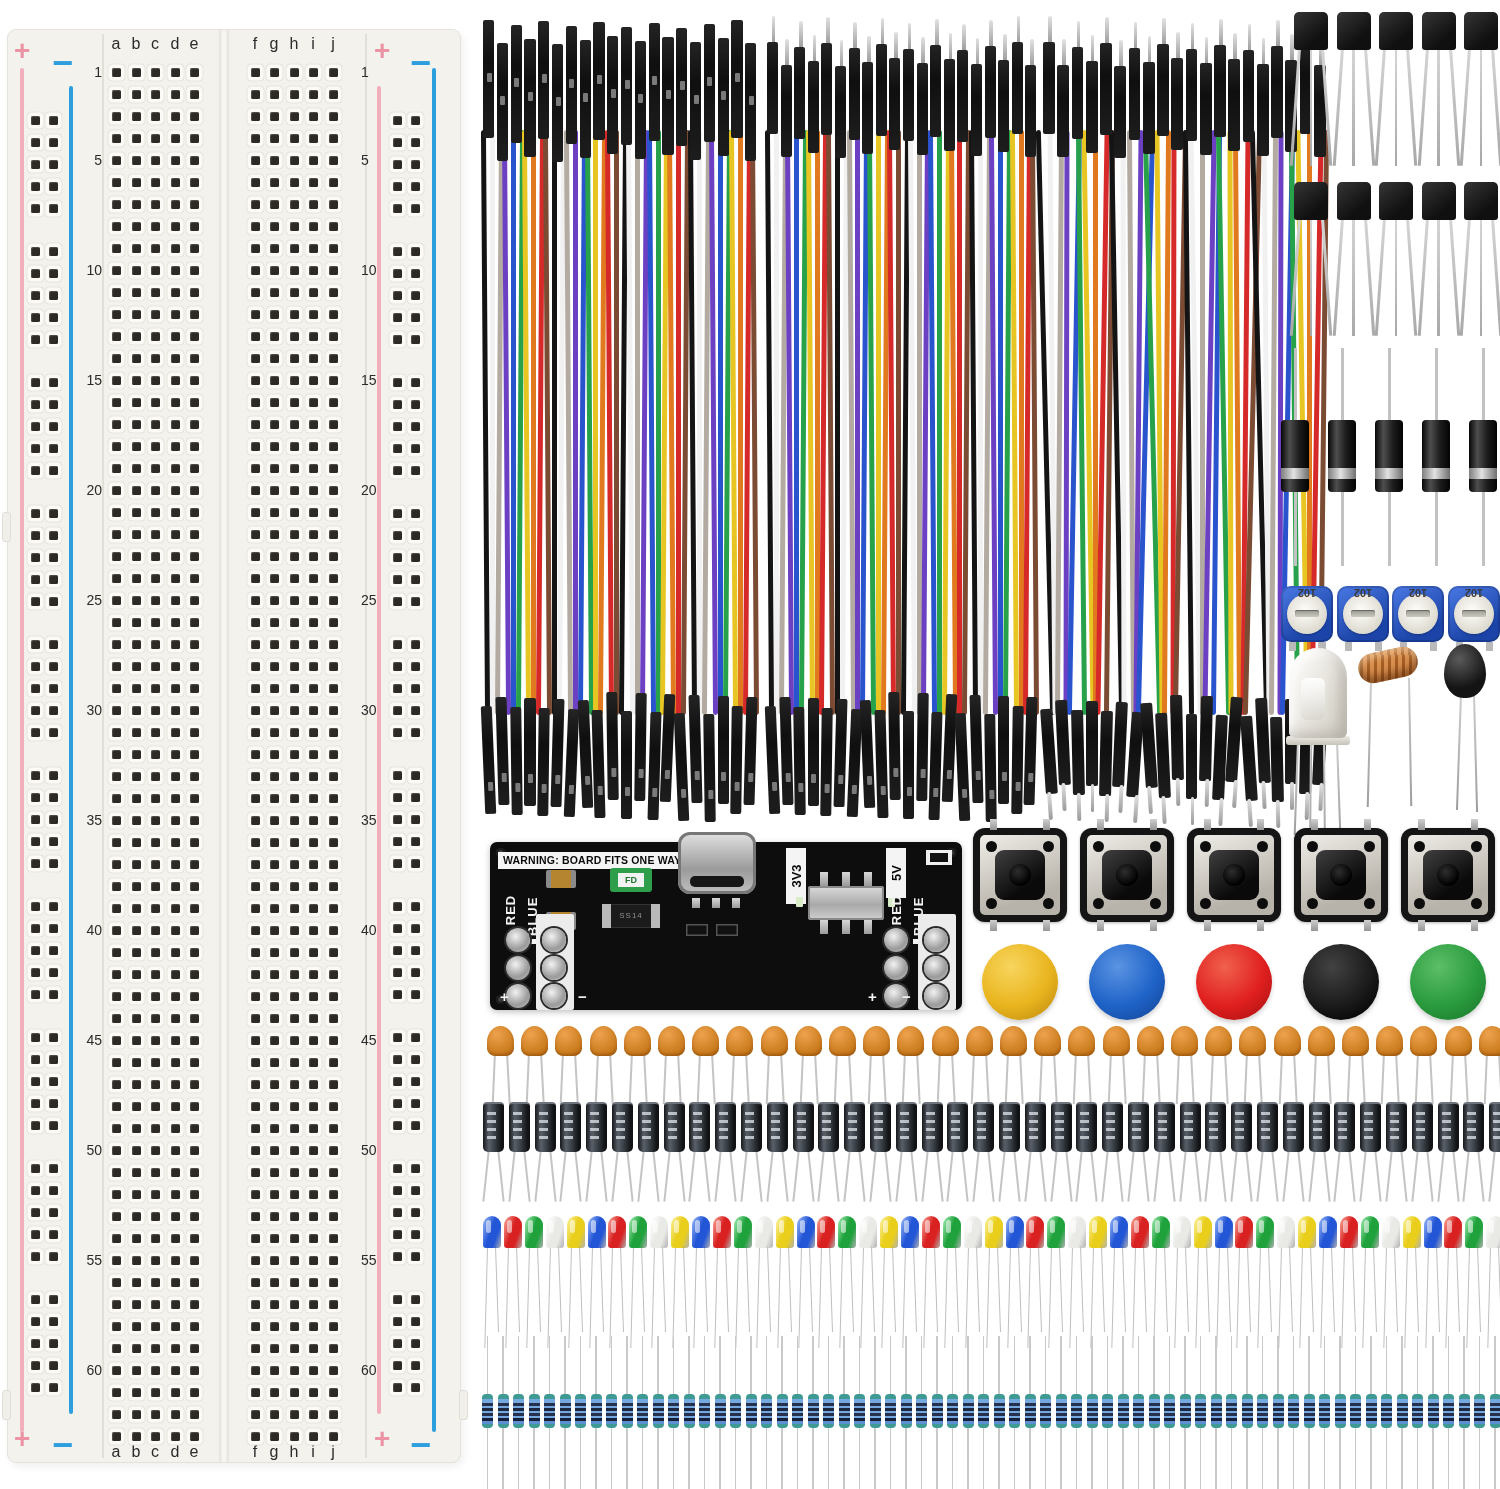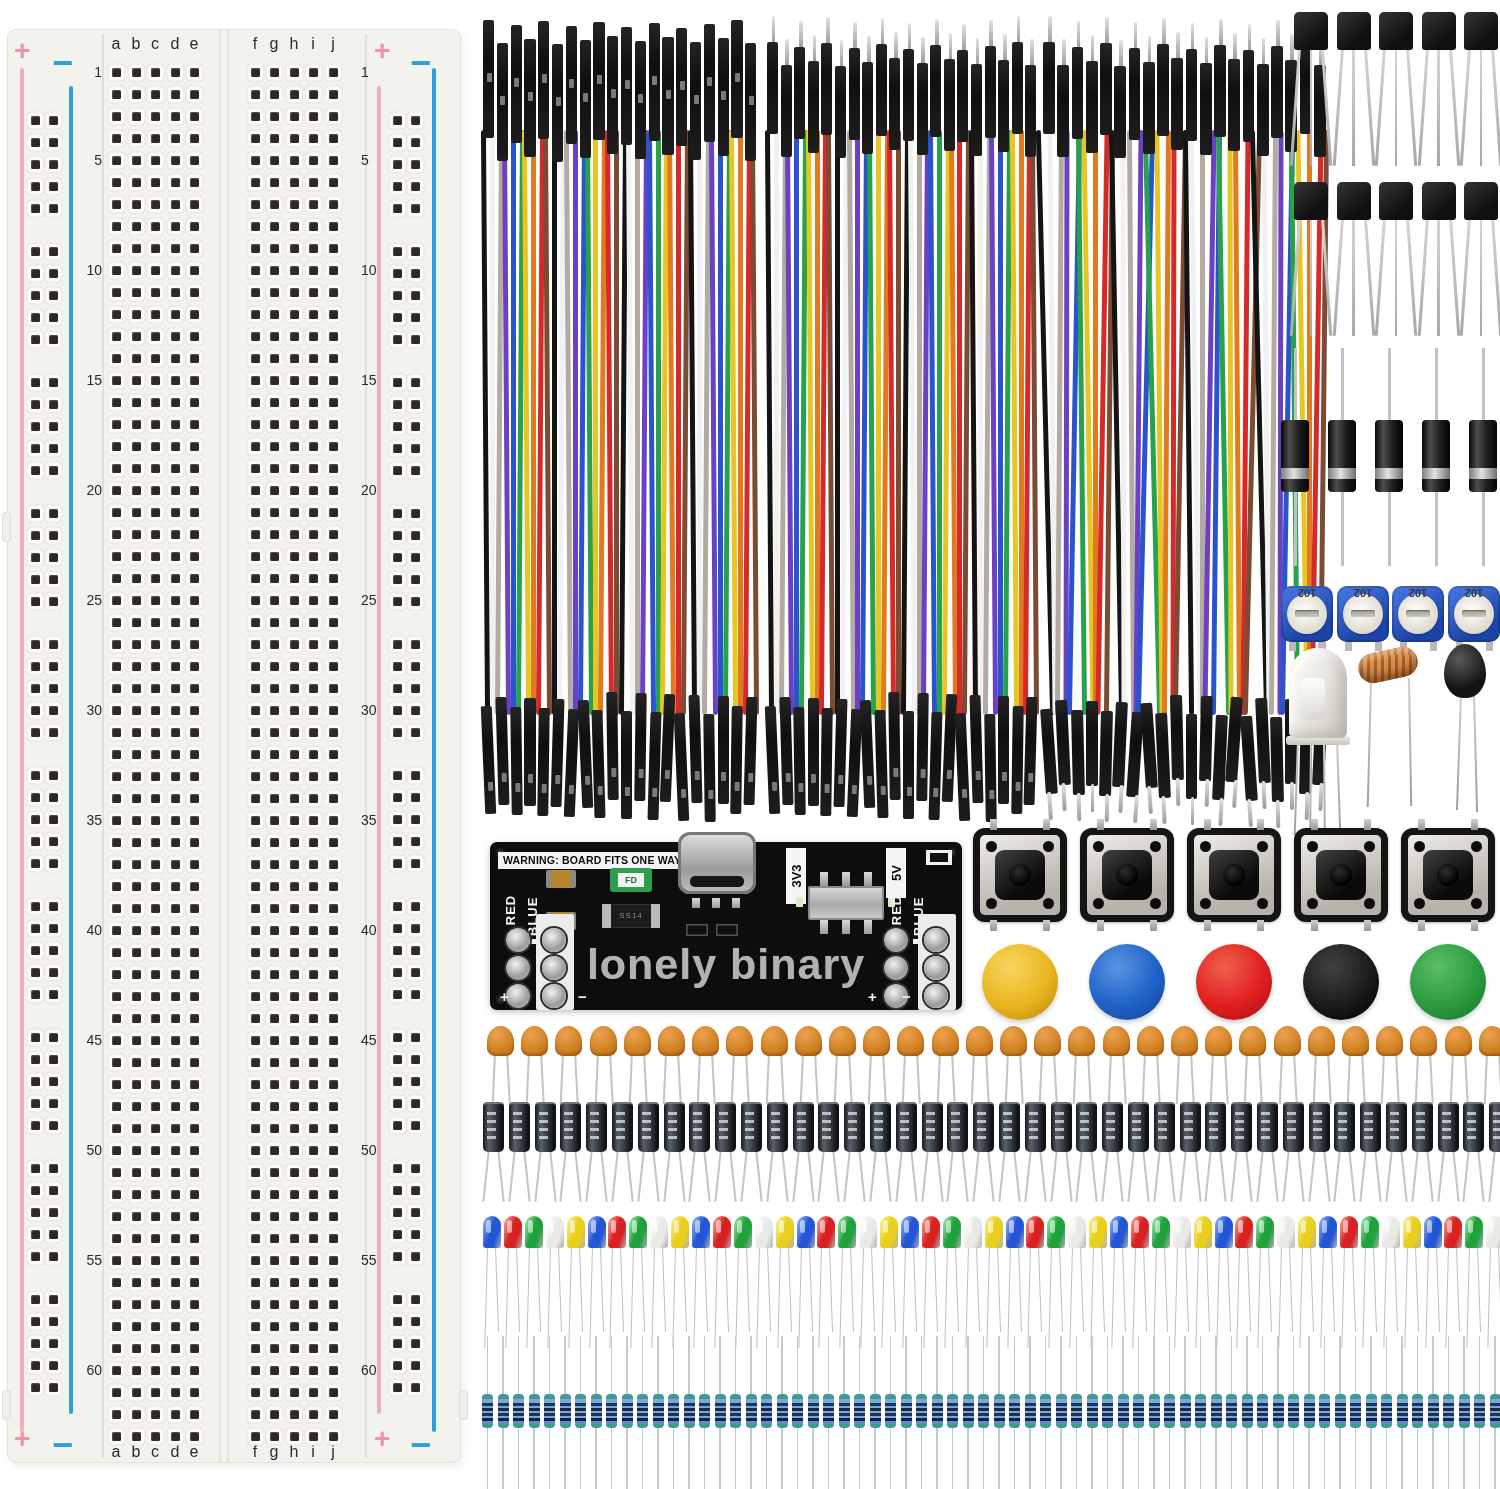--- a/index.html
+++ b/index.html
@@ -1068,21 +1068,20 @@
       <div class="vboxt" style="top:47px;width:44px">5V</div>
     </div>
     <div class="vlabel" style="left:398px;top:96px">
       <span class="vplus">+</span>
         <span>RED</span>
     </div>
     <div class="vlabel" style="left:420px;top:102px">
       <span class="vbar"></span>
         <span>BLUE</span>
     </div>
-    <div class="brand">lonely binary</div>
     <div class="pcb-sign" style="left:10px;top:146px">+</div>
     <div class="pcb-sign" style="left:88px;top:146px">−</div>
     <div class="pcb-sign" style="left:378px;top:146px">+</div>
     <div class="pcb-sign" style="left:412px;top:146px">−</div>
   <div class="term-strip" style="left: 46px; top: 72px; width: 38px; height: 96px;"></div>
       <div class="term-strip" style="left: 428px; top: 72px; width: 38px; height: 96px;"></div>
       <div class="term-circle" style="left: 16px; top: 86px;"></div>
       <div class="term-circle" style="left: 16px; top: 114px;"></div>
       <div class="term-circle" style="left: 16px; top: 142px;"></div>
       <div class="term-circle" style="left: 52px; top: 86px;"></div>

